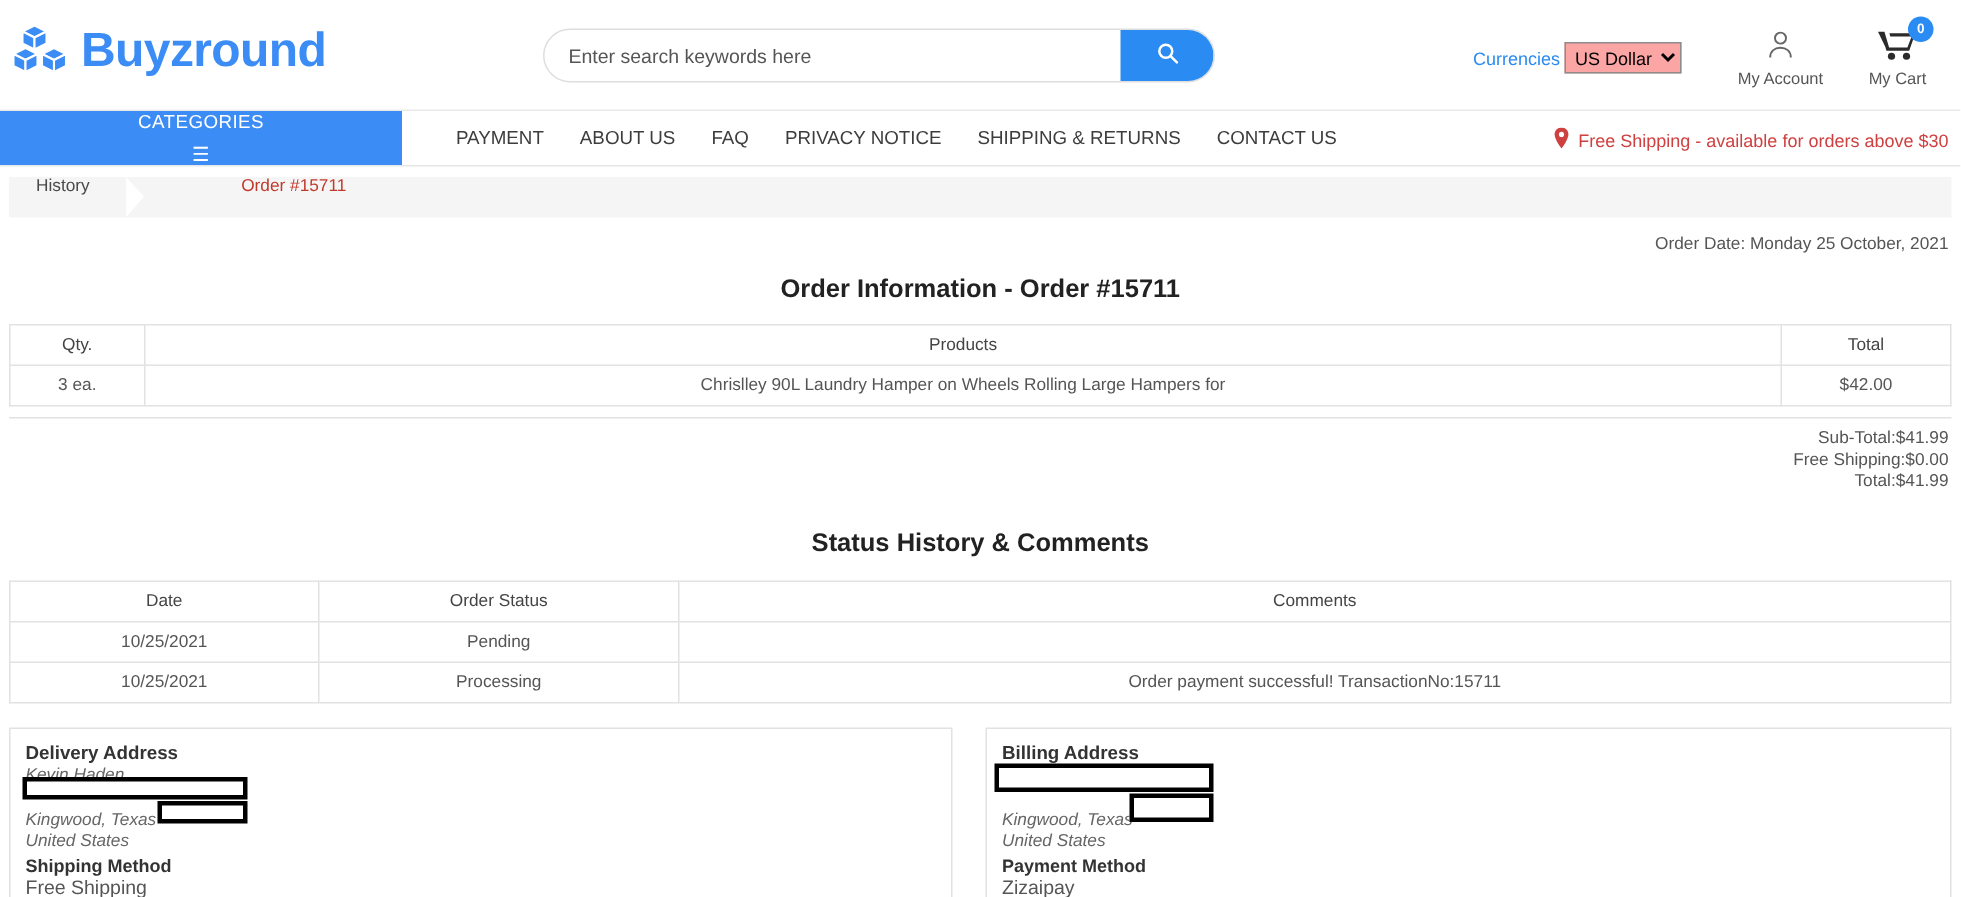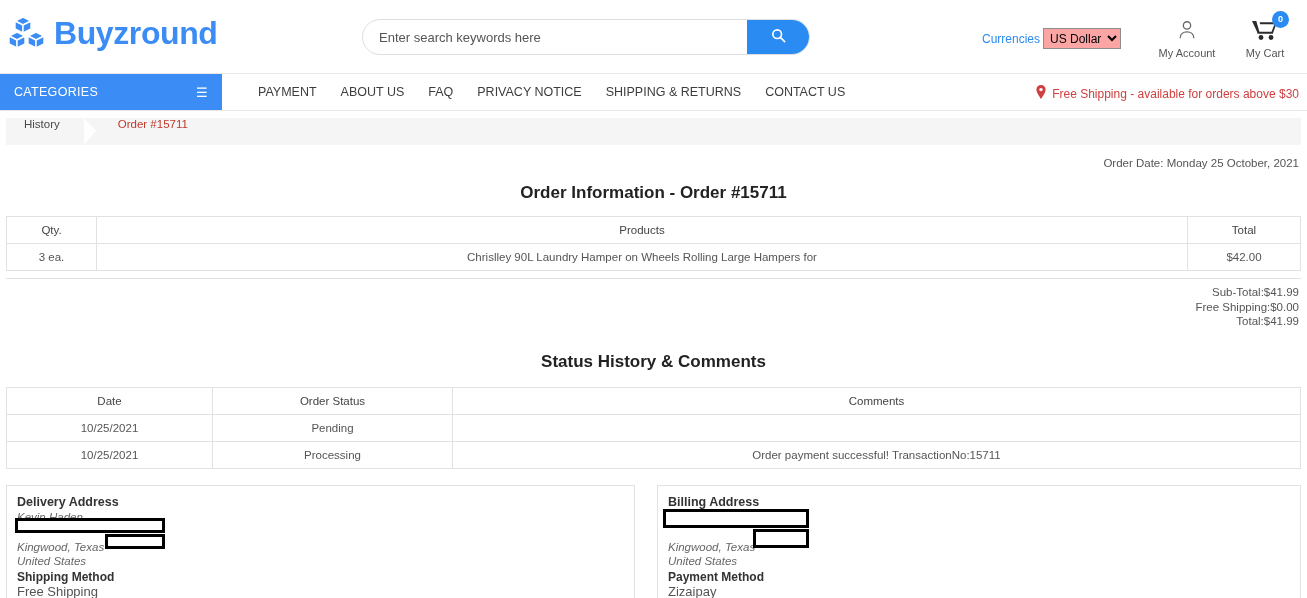--- a/index.html
+++ b/index.html
@@ -108,28 +108,29 @@
   
   .navbar {
     position: relative;
     height: 37px;
     background: #ffffff;
     border-bottom: 1px solid #e6e6e6;
     display: flex;
     align-items: stretch;
   }
   .categories {
-    width: 222px;
+    width: 268px;
     background: #3b8cf5;
     color: #fff;
     display: flex; align-items: center; justify-content: space-between;
     padding: 0 14px;
     font-size: 12.5px;
     letter-spacing: 0.3px;
     cursor: pointer;
+    flex-direction: column;
   }
   .hamburger { font-size: 13px; }
   .nav-links { display: flex; align-items: center; padding-left: 24px; gap: 0; }
   .nav-links a {
     color: #3d3d3d;
     text-decoration: none;
     font-size: 12.5px;
     padding: 0 12px;
     white-space: nowrap;
   }
@@ -144,21 +145,21 @@
 
   
   .breadcrumb-wrap { padding: 7px 6px 0 6px; }
   .breadcrumb {
     height: 27px;
     background: #f5f5f5;
     display: flex; align-items: flex-start;
     padding-left: 18px;
   }
   .crumb { font-size: 11.5px; color: #4a4a4a; text-decoration: none; }
-  .crumb.active { color: #c0392b; }
+  .crumb.active { color: #c0392b; margin-left: 43px; }
   .crumb-sep {
     width: 0; height: 0;
     border-top: 13px solid transparent;
     border-bottom: 14px solid transparent;
     border-left: 12px solid #ffffff;
     margin: 0 22px 0 24px;
   }
 
   
   .main { padding: 0 6px; }

